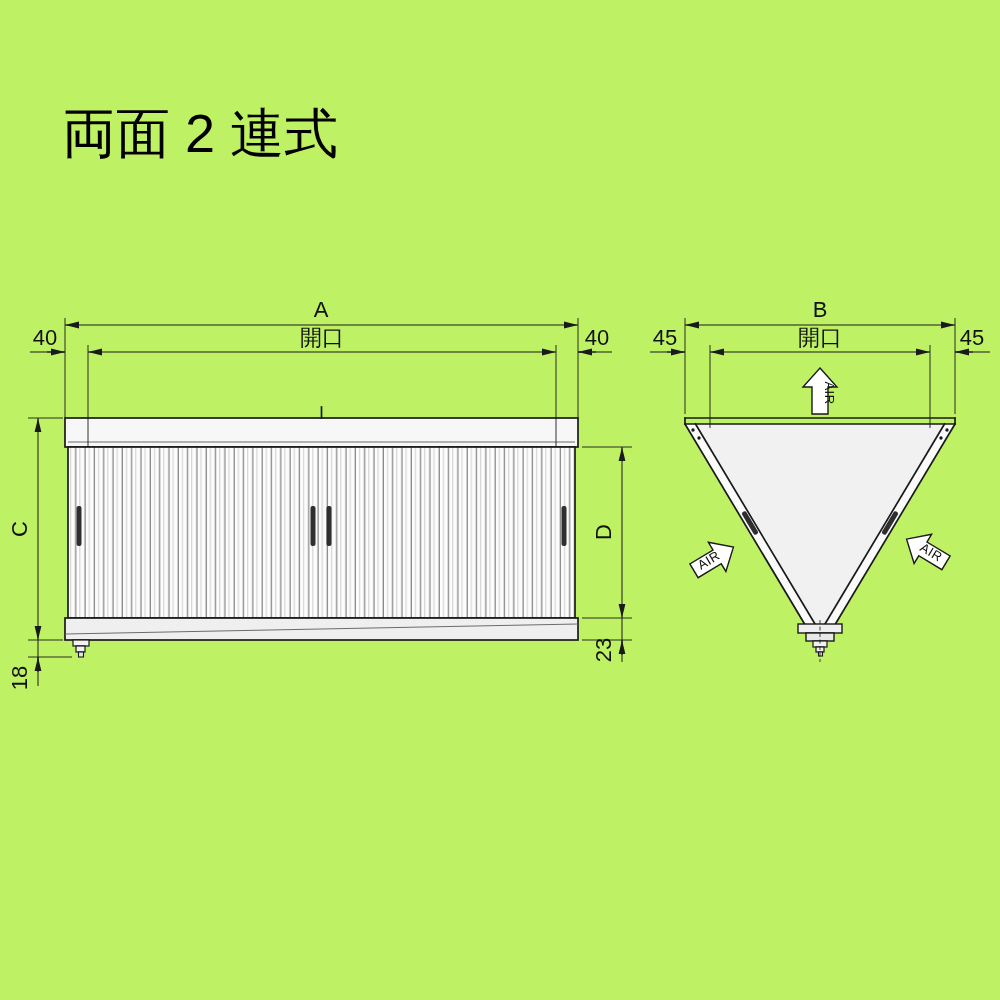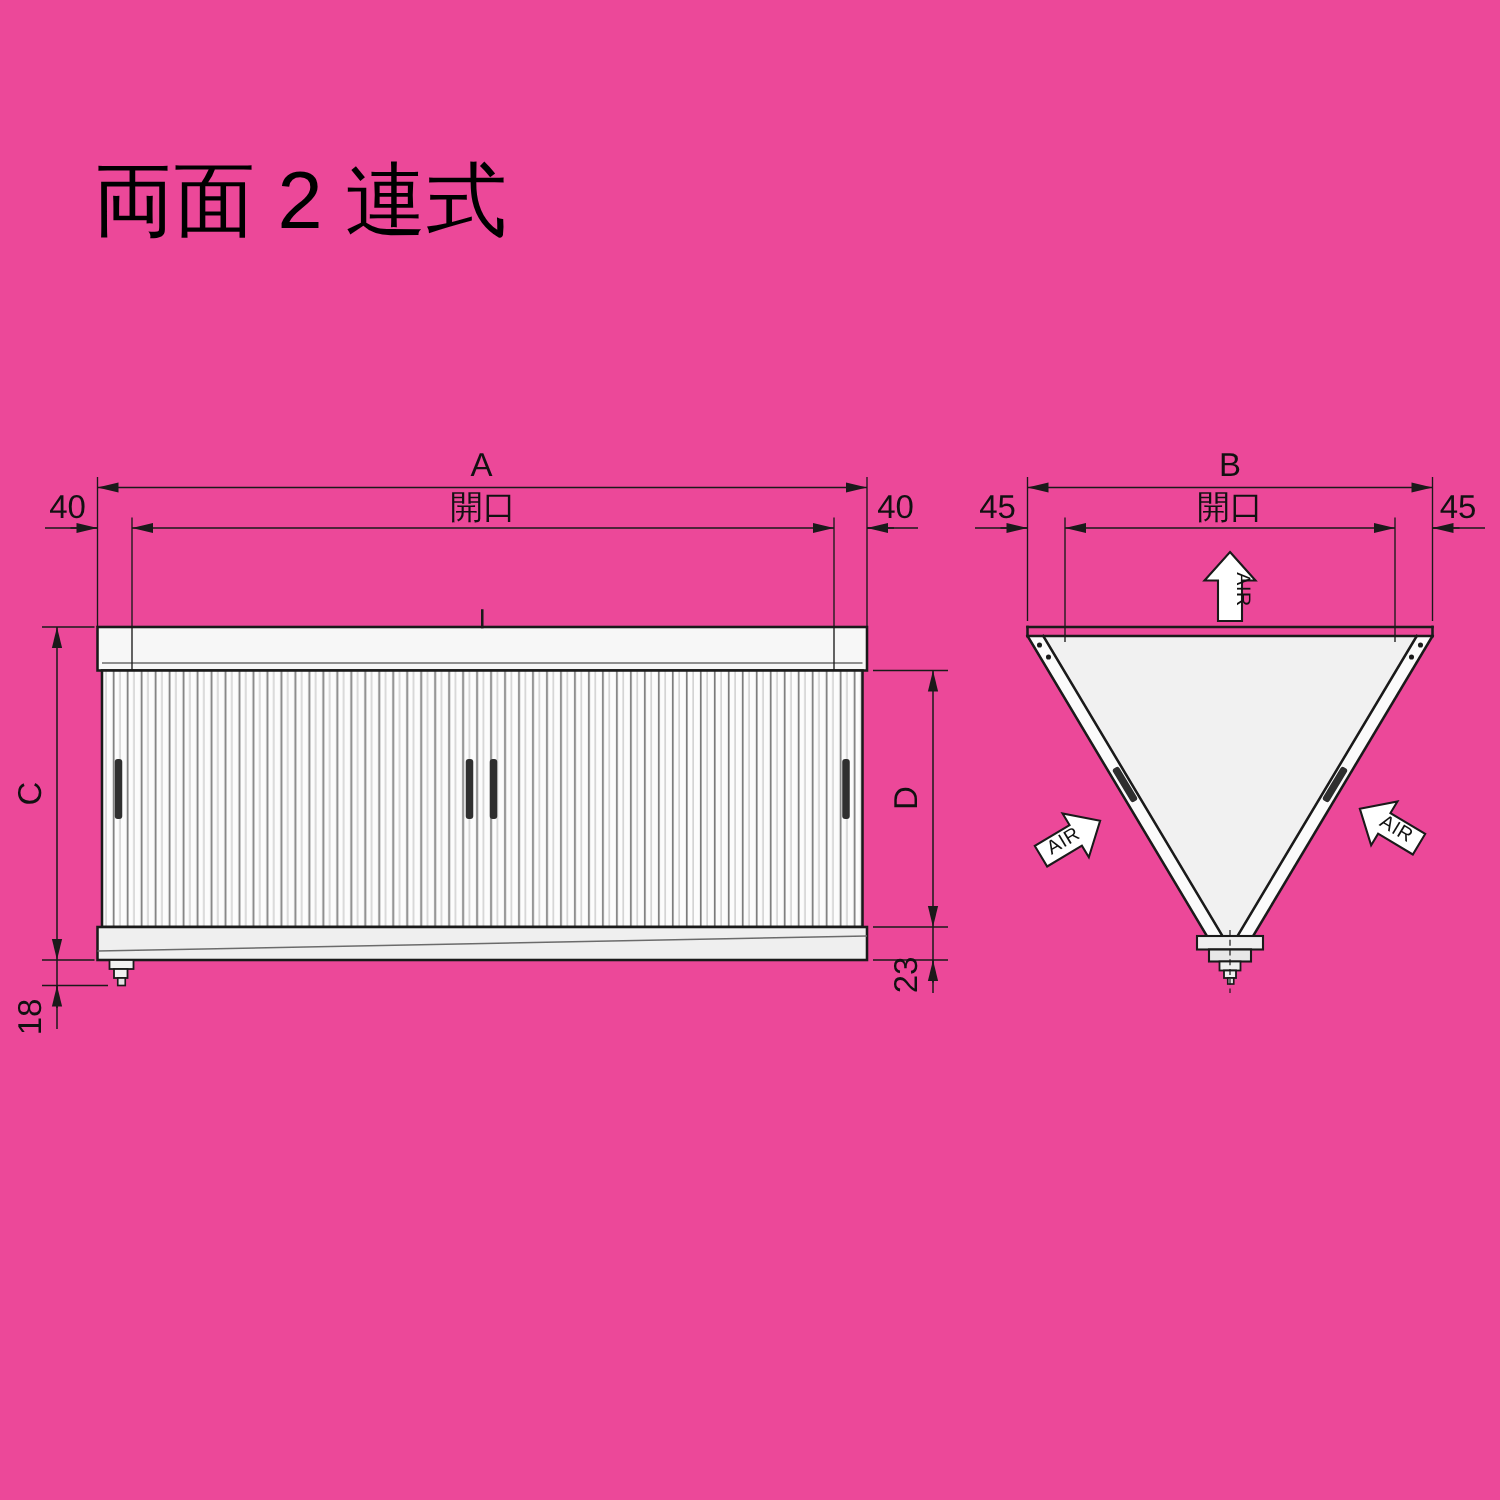--- a/index.html
+++ b/index.html
@@ -1,17 +1,17 @@
 <!DOCTYPE html>
 <html><head>
 <meta charset="utf-8">
 <style>
   html,body{margin:0;padding:0;background:#ffffff;width:1000px;height:1000px;overflow:hidden;
     font-family:"Liberation Sans", sans-serif;}
-  .stage{position:relative;width:1000px;height:1000px;background:#ec4899;text-decoration:underline;}
+  .stage{position:relative;width:1000px;height:1000px;background:#bef264;text-decoration:underline;}
   svg{display:block}
   .obj{stroke:#1a1a1a;stroke-width:1.7;fill:none;stroke-linecap:square}
   .objthin{stroke:#6b6b6b;stroke-width:1;fill:none}
   .dim{stroke:#1a1a1a;stroke-width:1;fill:none}
   .ext{stroke:#1a1a1a;stroke-width:0.9;fill:none}
   .dimtxt{font-size:22px;fill:#111;text-anchor:middle}
   .airtxt{font-size:13px;fill:#111;text-anchor:middle;letter-spacing:0.5px}
   .title-txt{font-size:54px;fill:#000}
   .arrowblock{fill:#ffffff;stroke:#1a1a1a;stroke-width:1.4;stroke-linejoin:miter}
   .handle{fill:#2f2f2f}

